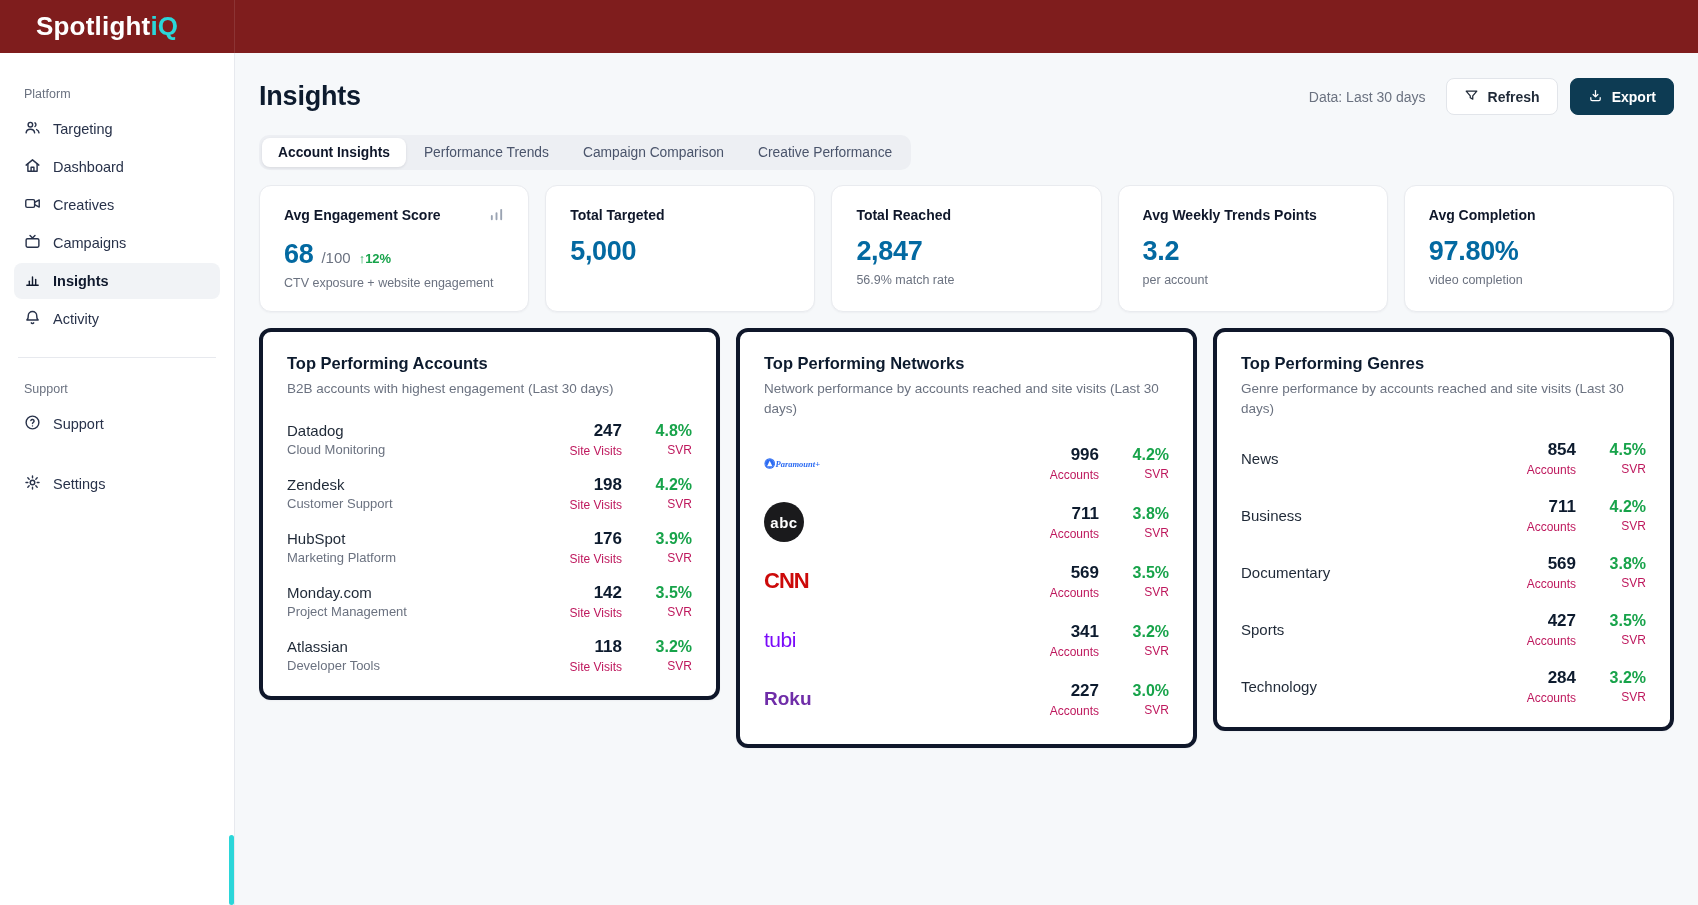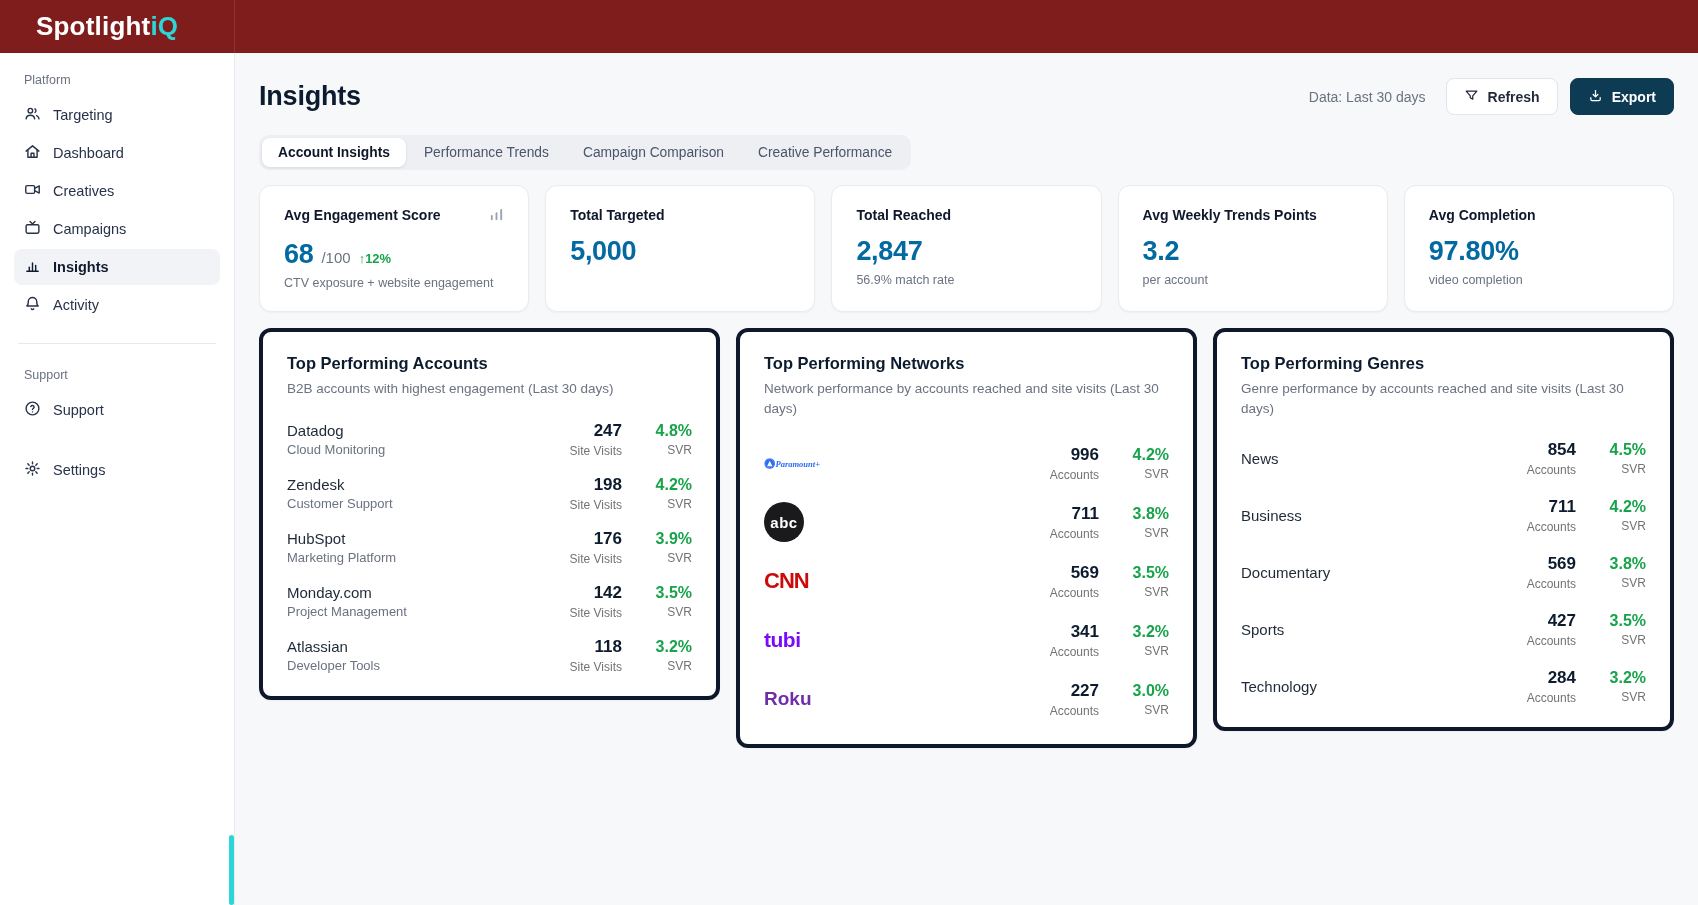--- a/index.html
+++ b/index.html
@@ -27,21 +27,21 @@
   .brand-accent  { color: #2bd6d9; }
 
   
   .app { position: absolute; top: 53px; left: 0; right: 0; bottom: 0; display: flex; }
 
   
   .sidebar {
     width: 235px; background: #ffffff; border-right: 1px solid #e7e9ee;
     padding: 20px 14px; position: relative; flex-shrink: 0;
   }
-  .side-label { font-size: 12.5px; color: #6b7280; padding: 0 10px; margin-bottom: 10px; }
+  .side-label { font-size: 12.5px; color: #6b7280; padding: 0 10px; margin-bottom: 10px; margin-top: 14px; }
   .side-item {
     display: flex; align-items: center; gap: 12px;
     padding: 8px 10px; border-radius: 8px;
     font-size: 14.5px; color: #28324a; margin-bottom: 2px; cursor: pointer;
   }
   .side-item svg { width: 17px; height: 17px; flex-shrink: 0; }
   .side-item.active { background: #f1f3f6; font-weight: 700; color: #111a2e; }
   .side-divider { height: 1px; background: #e7e9ee; margin: 20px 4px 24px; }
   .settings-gap { margin-top: 24px; }
   .side-scrollbar {
@@ -68,21 +68,21 @@
     display: inline-flex; background: #edeff3; border-radius: 10px;
     padding: 3px; margin-top: 20px; gap: 2px;
   }
   .tab {
     padding: 7px 16px; font-size: 13.8px; color: #4a546b; border-radius: 8px;
     cursor: pointer; background: transparent; border: none; font-family: inherit; white-space: nowrap;
   }
   .tab.active { background: #fff; color: #0f172a; font-weight: 700; box-shadow: 0 1px 3px rgba(16,24,40,.10); }
 
   
-  .kpi-row { display: flex; gap: 16px; margin-top: 15px; }
+  .kpi-row { display: flex; gap: 16px; margin-top: 15px; justify-content: flex-end; }
   .kpi-card {
     flex: 1; background: #fff; border: 1px solid #e9ebef; border-radius: 12px;
     padding: 21px 24px; min-height: 118px; box-shadow: 0 1px 2px rgba(16,24,40,.04);
   }
   .kpi-top { display: flex; justify-content: space-between; align-items: flex-start; }
   .kpi-title { font-size: 14px; font-weight: 700; color: #0f172a; }
   .kpi-value-row { margin-top: 13px; display: flex; align-items: baseline; gap: 8px; }
   .kpi-value { font-size: 27px; font-weight: 800; color: #0369a1; letter-spacing: -.3px; }
   .kpi-suffix { font-size: 15px; color: #6b7280; }
   .kpi-delta { font-size: 13px; color: #16a34a; font-weight: 600; }
@@ -100,37 +100,37 @@
   .row { display: flex; align-items: center; margin-bottom: 17px; }
   .row:last-child { margin-bottom: 6px; }
   .row-left { flex: 1; min-width: 0; }
   .row-name { font-size: 15px; color: #1f2937; font-weight: 500; }
   .row-cat { font-size: 13px; color: #6b7280; margin-top: 3px; }
   .genre-name { font-size: 15px; color: #1f2937; }
   .metric { text-align: right; min-width: 78px; }
   .metric.svr { min-width: 56px; margin-left: 14px; }
   .metric-value { font-size: 17px; font-weight: 700; color: #0d1b2e; }
   .metric-value.green { color: #17a34a; font-size: 16px; font-weight: 800; }
-  .metric-label { font-size: 12px; color: #737373; margin-top: 3px; }
+  .metric-label { font-size: 12px; color: #be185d; margin-top: 3px; }
 
   
   .net-row { min-height: 46px; margin-bottom: 13px; }
   .logo-cell { flex: 1; display: flex; align-items: center; }
   .logo-pplus { display: flex; align-items: center; width: 56px; }
   .pplus-caption {
     font-family: "Liberation Serif", serif; font-style: italic; font-weight: 700;
     font-size: 8.5px; color: #2b6bf3; margin-top: 1px; white-space: nowrap;
   }
   .logo-abc {
     width: 40px; height: 40px; border-radius: 50%; background: #1a1a1c;
     color: #fff; font-weight: 700; font-size: 15px; letter-spacing: .5px;
     display: flex; align-items: center; justify-content: center;
   }
   .logo-cnn  { font-size: 22px; font-weight: 900; color: #cc0a0a; letter-spacing: -1px; }
-  .logo-tubi { font-size: 21px; font-weight: 700; color: #7a0bfa; letter-spacing: -.5px; }
+  .logo-tubi { font-size: 21px; font-weight: 400; color: #7a0bfa; letter-spacing: -.5px; }
   .logo-roku { font-size: 19px; font-weight: 700; color: #6f2da8; letter-spacing: 0; }
 
   .icon-stroke { fill: none; stroke: currentColor; stroke-width: 2; stroke-linecap: round; stroke-linejoin: round; }
   .kpi-icon { color: #9aa3b2; }
 </style>
 </head>
 <body>
 
 <div class="topbar">
   <div class="logo-area">

